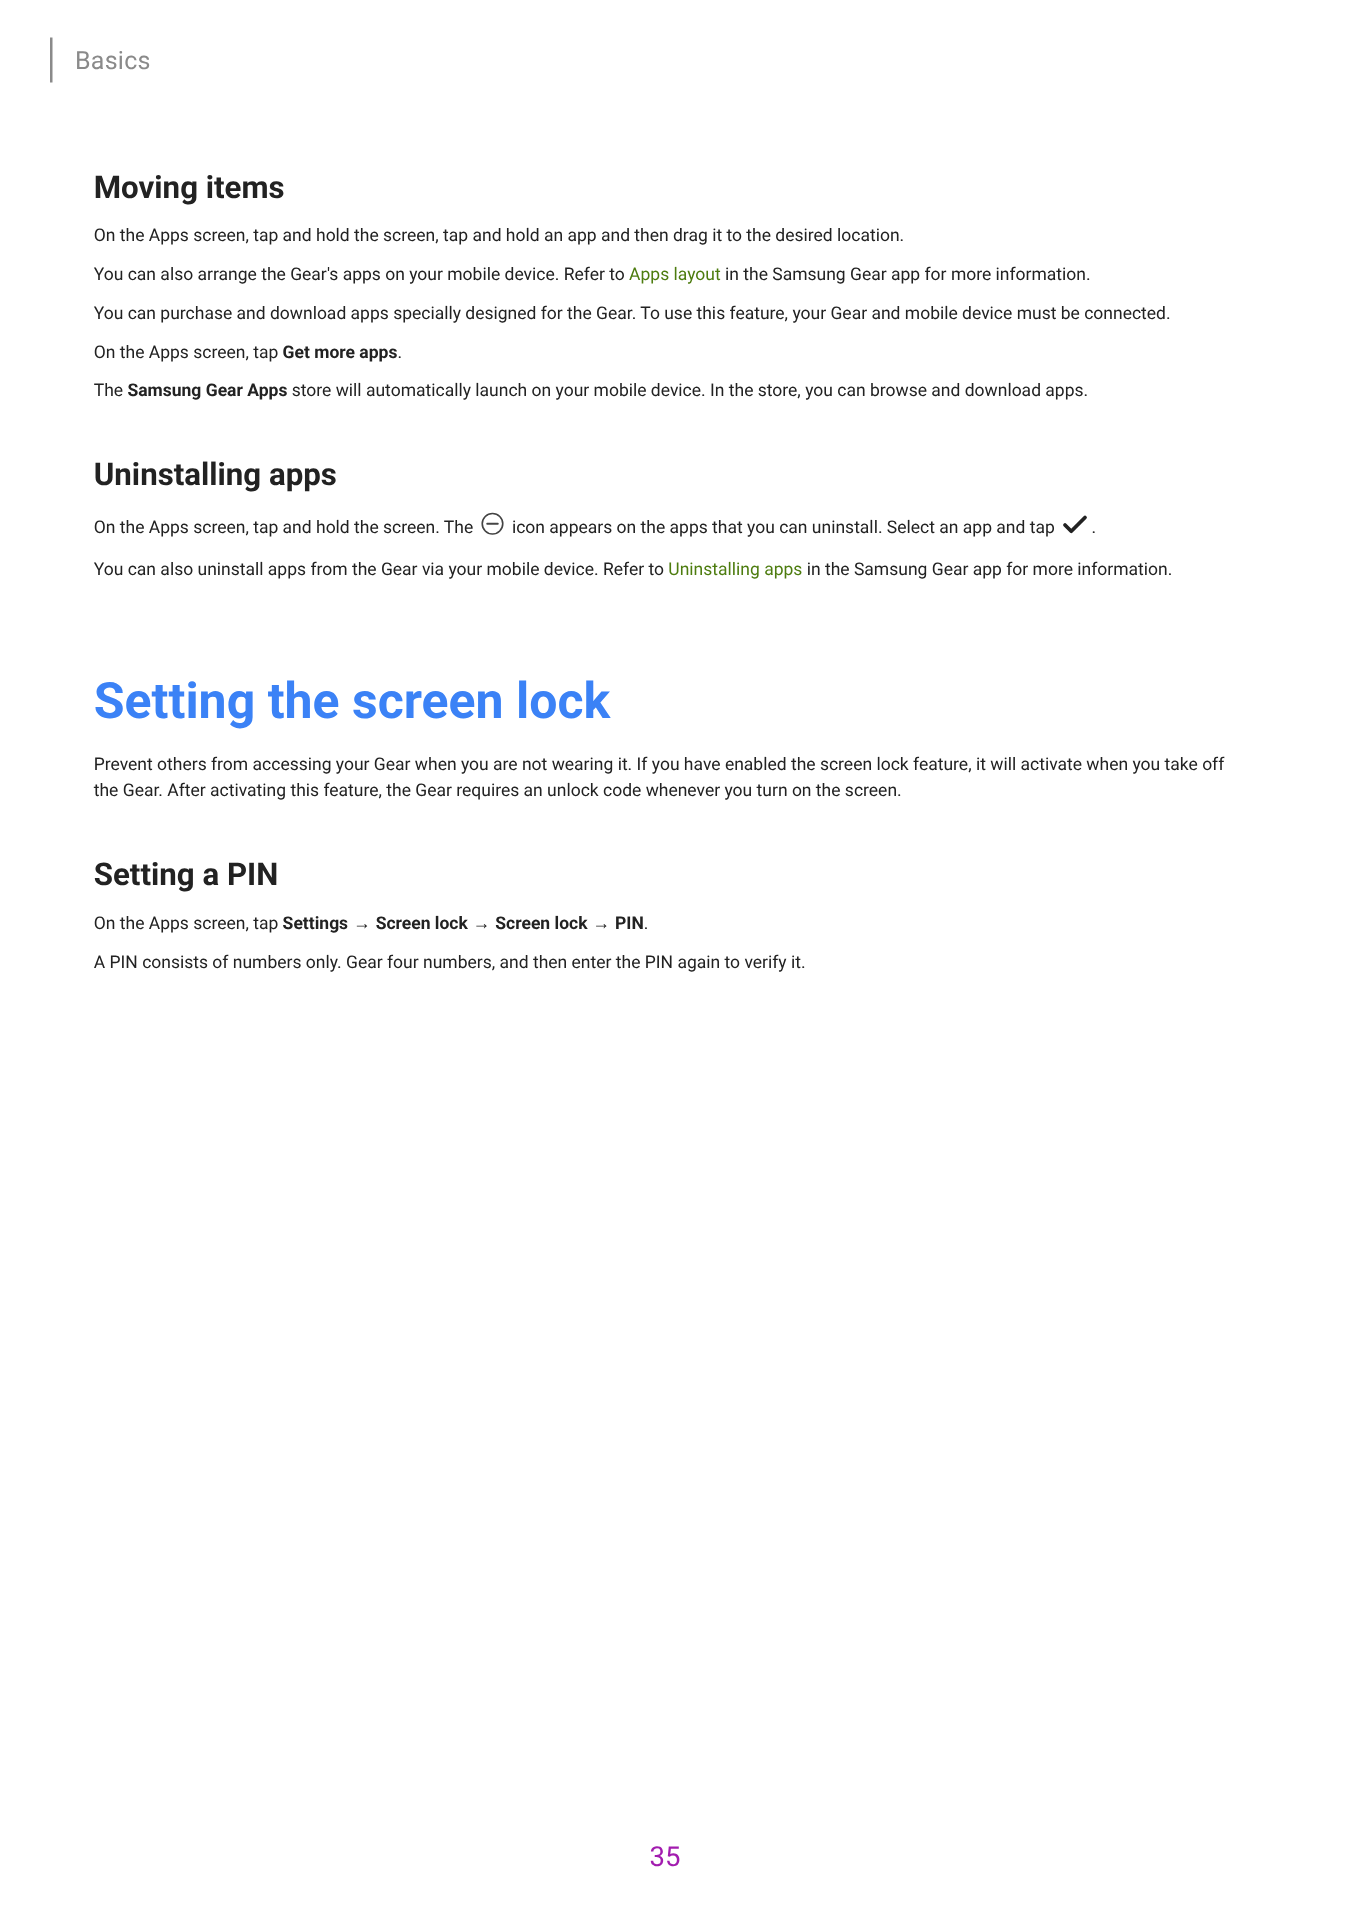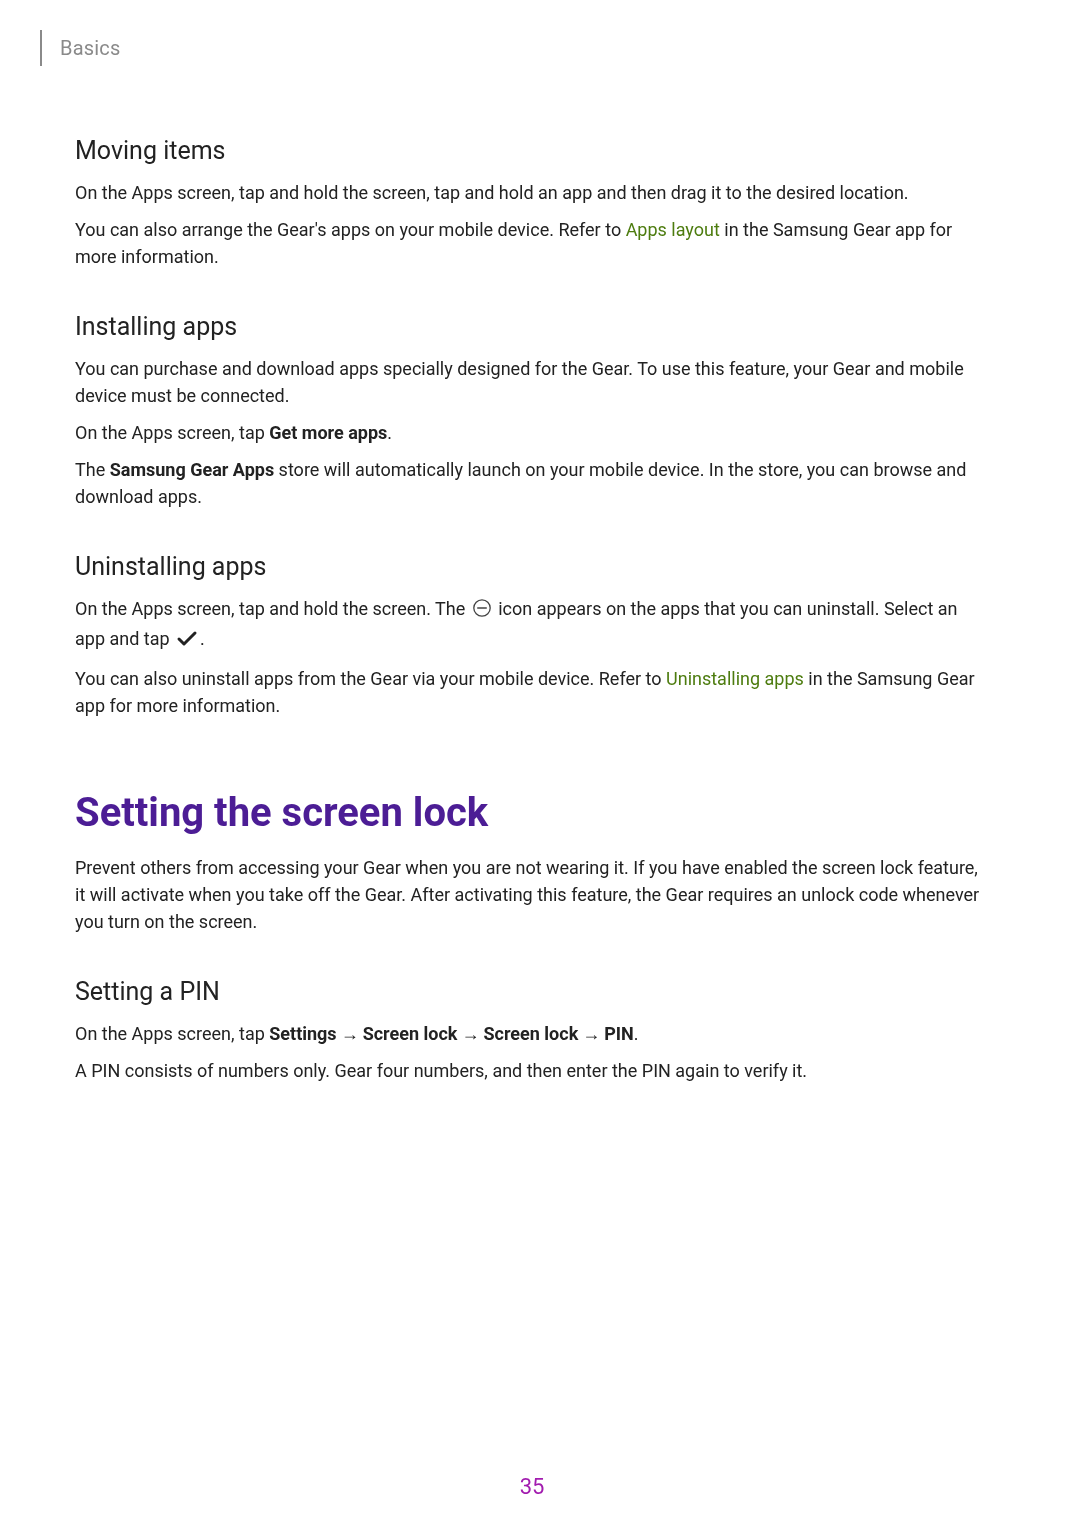--- a/index.html
+++ b/index.html
@@ -28,46 +28,46 @@
     height: 36px;
     background: #8a8a8a;
     margin-right: 18px;
   }
   .header-label {
     color: #8a8a8a;
     font-size: 20px;
     letter-spacing: 0.2px;
   }
   .subheading {
-    font-weight: 400;
+    font-weight: 700;
     font-size: 25px;
     color: #222;
     margin-top: 42px;
     margin-bottom: 14px;
   }
   .subheading.first {
     margin-top: 0;
   }
   .body-p {
-    font-size: 18px;
+    font-size: 14px;
     line-height: 1.5;
     color: #222;
     margin: 10px 0 10px 0;
   }
   .link {
     color: #4d7c0f;
   }
   .bold {
     font-weight: 700;
     text-align: right;
   }
   .section-title {
     font-weight: 700;
     font-size: 40px;
-    color: #4c1d95;
+    color: #3b82f6;
     margin-top: 70px;
     margin-bottom: 18px;
   }
   .icon-inline {
     display: inline-block;
     vertical-align: -3px;
     margin: 0 2px;
   }
   .arrow {
     display: inline-block;
@@ -92,21 +92,20 @@
     <div class="header-bar"></div>
     <div class="header-label">Basics</div>
   </div>
 
   <div class="subheading first">Moving items</div>
   <p class="body-p">On the Apps screen, tap and hold the screen, tap and hold an app and then drag it to the desired location.</p>
   <p class="body-p">
     <span>You can also arrange the Gear's apps on your mobile device. Refer to </span><span class="link">Apps layout</span><span> in the Samsung Gear app for more information.</span>
   </p>
 
-  <div class="subheading">Installing apps</div>
   <p class="body-p">You can purchase and download apps specially designed for the Gear. To use this feature, your Gear and mobile device must be connected.</p>
   <p class="body-p">
     <span>On the Apps screen, tap </span><span class="bold">Get more apps</span><span>.</span>
   </p>
   <p class="body-p">
     <span>The </span><span class="bold">Samsung Gear Apps</span><span> store will automatically launch on your mobile device. In the store, you can browse and download apps.</span>
   </p>
 
   <div class="subheading">Uninstalling apps</div>
   <p class="body-p">

